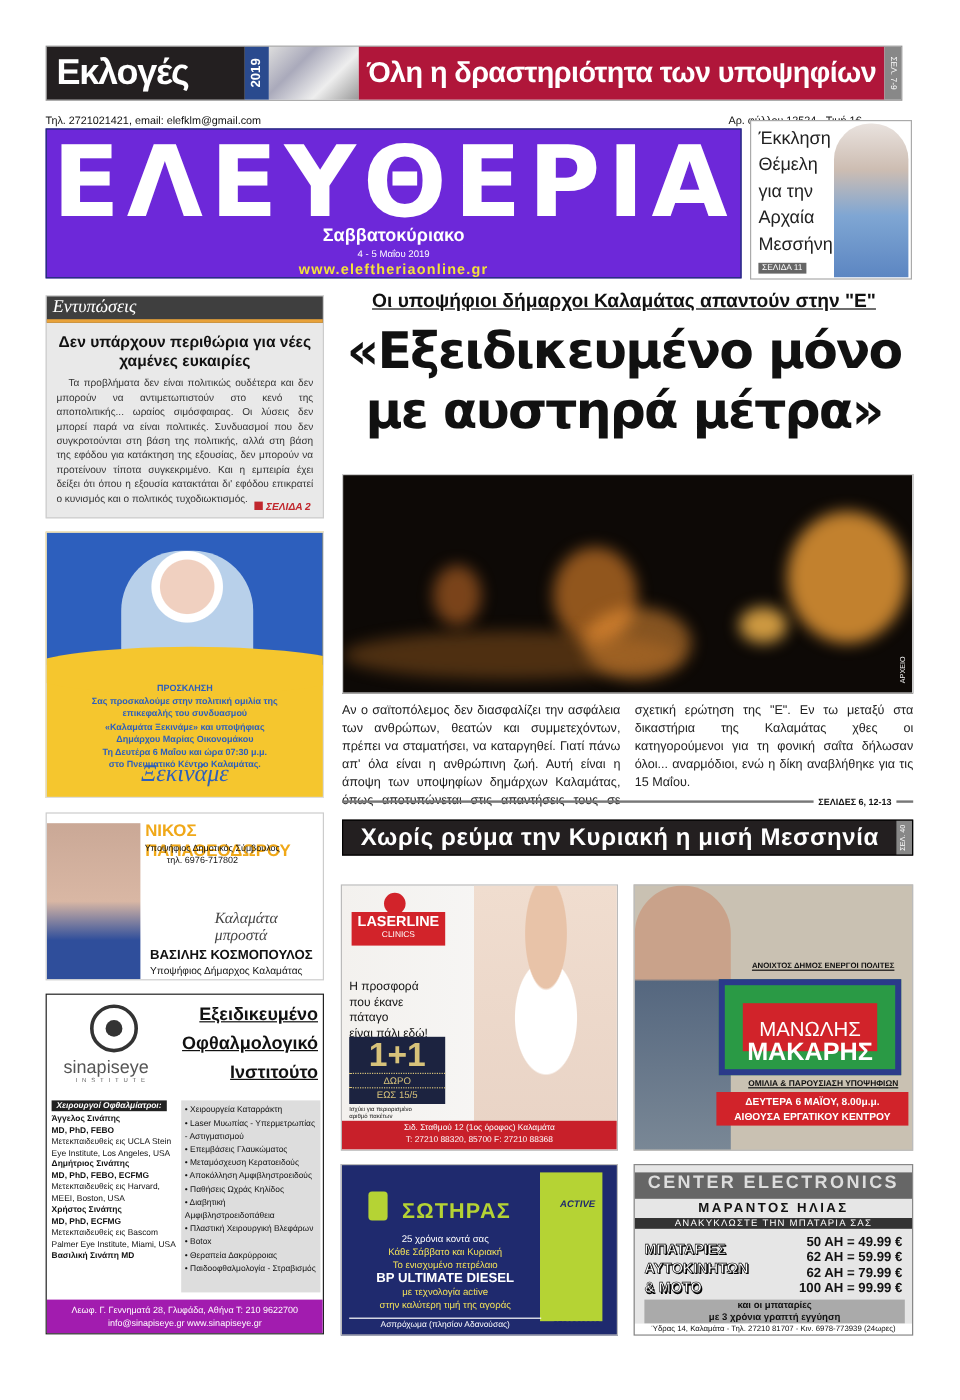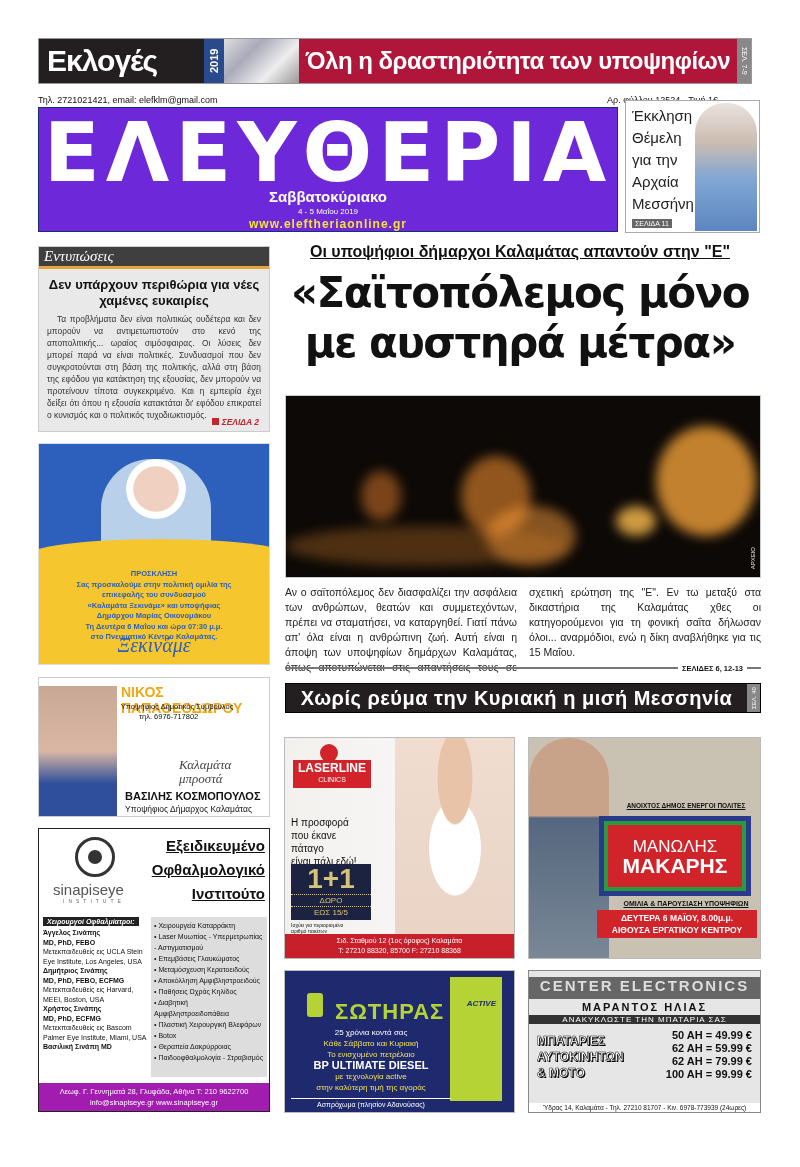--- a/index.html
+++ b/index.html
@@ -80,30 +80,30 @@
 #ad-laser .girl{position:absolute;left:110px;top:0;width:120px;height:200px;background:radial-gradient(ellipse at 50% 20%,#e8c3a8 0 20%,transparent 21%),radial-gradient(ellipse at 50% 55%,#fff 0 30%,transparent 31%),linear-gradient(180deg,#f0ddcf,#e9d4c6)}
 #ad-laser .offer{position:absolute;left:6px;top:78px;font-size:10px;line-height:13px}
 #ad-laser .box{position:absolute;left:6px;top:126px;width:80px;height:56px;background:#1c2340;text-align:center;color:#d7c27a}
 #ad-laser .box .big{font-size:28px;font-weight:bold;line-height:30px}
 #ad-laser .box .sm{font-size:8px;line-height:11px;border-top:1px dotted #d7c27a}
 #ad-laser .fine{position:absolute;left:6px;top:184px;font-size:5px;width:60px;line-height:6px}
 #ad-laser .foot{position:absolute;left:0;bottom:0;width:100%;background:#c8202a;color:#fff;font-size:7px;text-align:center;line-height:10px;padding:2px 0}
 #ad-mak{left:528px;top:737px;width:233px;height:222px;border:1px solid #bbb;background:#c9c1b2;overflow:hidden}
 #ad-mak .man{position:absolute;left:0;top:0;width:80px;height:222px;background:linear-gradient(180deg,#c9a28a 0 35%,#55677f 36%,#7a8896 100%);border-radius:40px 40px 0 0}
 #ad-mak .org{position:absolute;left:82px;top:64px;width:150px;text-align:center;font-size:6.5px;font-weight:bold;text-decoration:underline}
-#ad-mak .frame{position:absolute;left:70px;top:78px;width:152px;height:80px;border:5px solid #2a3a8a;background:#2a9a45;padding:4px}
+#ad-mak .frame{position:absolute;left:70px;top:78px;width:152px;height:80px;border:5px solid #2a3a8a;background:#2a9a45;padding:15px}
 #ad-mak .name{background:#d1232a;color:#fff;height:100%;text-align:center;font-size:17px;line-height:19px;padding-top:12px}
 #ad-mak .name b{font-size:21px}
 #ad-mak .ev{position:absolute;left:82px;top:162px;width:150px;text-align:center;font-size:7px;font-weight:bold;text-decoration:underline}
 #ad-mak .when{position:absolute;left:68px;top:172px;width:160px;background:#d1232a;color:#fff;text-align:center;font-size:8.5px;font-weight:bold;line-height:12px;padding:2px}
 #ad-sot{left:284px;top:970px;width:231px;height:143px;background:#1f2a6e;border:1px solid #bbb;overflow:hidden}
 #ad-sot .right{position:absolute;right:12px;top:6px;width:52px;height:124px;background:#b5d334}
 #ad-sot .act{position:absolute;right:18px;top:28px;font-size:8px;font-style:italic;font-weight:bold;color:#1f2a6e}
 #ad-sot .ph{position:absolute;right:14px;bottom:4px;font-size:7px;font-weight:bold;color:#1f2a6e}
-#ad-sot .brand{position:absolute;left:50px;top:28px;color:#b5d334;font-weight:bold;font-size:22px;letter-spacing:1px}
+#ad-sot .brand{position:absolute;left:50px;top:28px;color:#b5d334;font-weight:bold;font-size:18px;letter-spacing:1px}
 #ad-sot .pump{position:absolute;left:22px;top:22px;width:16px;height:24px;background:#b5d334;border-radius:3px}
 #ad-sot .lines{position:absolute;left:6px;top:56px;width:160px;text-align:center;color:#fff;font-size:8px;line-height:11px}
 #ad-sot .lines .y{color:#f1e05a}
 #ad-sot .lines .b{font-size:11px;font-weight:bold;color:#fff}
 #ad-sot .addr{position:absolute;left:6px;bottom:4px;width:160px;border-top:1px solid #fff;color:#fff;font-size:7px;text-align:center;padding-top:2px}
 #ad-ce{left:528px;top:970px;width:233px;height:143px;background:#e6e6e6;border:1px solid #888;overflow:hidden}
 #ad-ce .t1{position:absolute;left:0;top:6px;width:100%;height:22px;background:#666;color:#ddd;font-size:15px;text-align:center;letter-spacing:2px;font-weight:bold}
 #ad-ce .t2{position:absolute;left:0;top:30px;width:100%;text-align:center;font-size:11px;font-weight:bold;letter-spacing:2px}
 #ad-ce .t3{position:absolute;left:0;top:44px;width:100%;background:#333;color:#fff;text-align:center;font-size:8px;letter-spacing:1px}
 #ad-ce .bat{position:absolute;left:8px;top:62px;font-size:12px;font-weight:bold;line-height:16px;color:#fff;-webkit-text-stroke:0.5px #000;text-shadow:1px 1px 0 #000}
@@ -145,21 +145,21 @@
 </div>
 
 <div id="impr" class="abs">
   <div class="hd">Εντυπώσεις</div>
   <h3>Δεν υπάρχουν περιθώρια για νέες χαμένες ευκαιρίες</h3>
   <p>Τα προβλήματα δεν είναι πολιτικώς ουδέτερα και δεν μπορούν να αντιμετωπιστούν στο κενό της αποπολιτικής... ωραίος σιμόσφαιρας. Οι λύσεις δεν μπορεί παρά να είναι πολιτικές. Συνδυασμοί που δεν συγκροτούνται στη βάση της πολιτικής, αλλά στη βάση της εφόδου για κατάκτηση της εξουσίας, δεν μπορούν να προτείνουν τίποτα συγκεκριμένο. Και η εμπειρία έχει δείξει ότι όπου η εξουσία κατακτάται δι' εφόδου επικρατεί ο κυνισμός και ο πολιτικός τυχοδιωκτισμός.</p>
   <div class="pg">ΣΕΛΙΔΑ 2</div>
 </div>
 
 <div id="kicker" class="abs">Οι υποψήφιοι δήμαρχοι Καλαμάτας απαντούν στην "Ε"</div>
-<div id="headline" class="abs">«Σαϊτοπόλεμος μόνο με αυστηρά μέτρα»</div>
+<div id="headline" class="abs">«Εξειδικευμένο μόνο με αυστηρά μέτρα»</div>
 <div id="photo" class="abs">
   <div class="s" style="left:370px;top:30px;width:100px;height:110px;background:rgba(255,170,60,.75)"></div>
   <div class="s" style="left:175px;top:60px;width:70px;height:80px;background:rgba(255,150,50,.55)"></div>
   <div class="s" style="left:75px;top:75px;width:40px;height:50px;background:rgba(255,140,50,.45)"></div>
   <div class="s" style="left:330px;top:110px;width:40px;height:30px;background:rgba(255,190,80,.8)"></div>
   <div class="s" style="left:200px;top:110px;width:90px;height:60px;background:rgba(255,160,60,.5)"></div>
   <div class="s" style="left:0;top:130px;width:280px;height:40px;background:rgba(200,120,40,.35)"></div>
   <div class="cap">ΑΡΧΕΙΟ</div>
 </div>
 <div id="body" class="abs">Αν ο σαϊτοπόλεμος δεν διασφαλίζει την ασφάλεια των ανθρώπων, θεατών και συμμετεχόντων, πρέπει να σταματήσει, να καταργηθεί. Γιατί πάνω απ' όλα είναι η ανθρώπινη ζωή. Αυτή είναι η άποψη των υποψηφίων δημάρχων Καλαμάτας, όπως αποτυπώνεται στις απαντήσεις τους σε σχετική ερώτηση της "Ε". Εν τω μεταξύ στα δικαστήρια της Καλαμάτας χθες οι κατηγορούμενοι για τη φονική σαΐτα δήλωσαν όλοι... αναρμόδιοι, ενώ η δίκη αναβλήθηκε για τις 15 Μαΐου.</div>
@@ -296,14 +296,18 @@
     <div>ΜΠΑΤΑΡΙΕΣ</div>
     <div>ΑΥΤΟΚΙΝΗΤΩΝ</div>
     <div>&amp; ΜΟΤΟ</div>
   </div>
   <div class="pr">
     <div>50 AH  =  49.99 €</div>
     <div>62 AH  =  59.99 €</div>
     <div>62 AH  =  79.99 €</div>
     <div>100 AH  =  99.99 €</div>
   </div>
+  <div class="war">
+    <div>και οι μπαταρίες</div>
+    <div>με 3 χρόνια γραπτή εγγύηση</div>
+  </div>
   <div class="ad">Ύδρας 14, Καλαμάτα - Τηλ. 27210 81707 - Κιν. 6978-773939 (24ωρες)</div>
 </div>
 
 </body></html>

